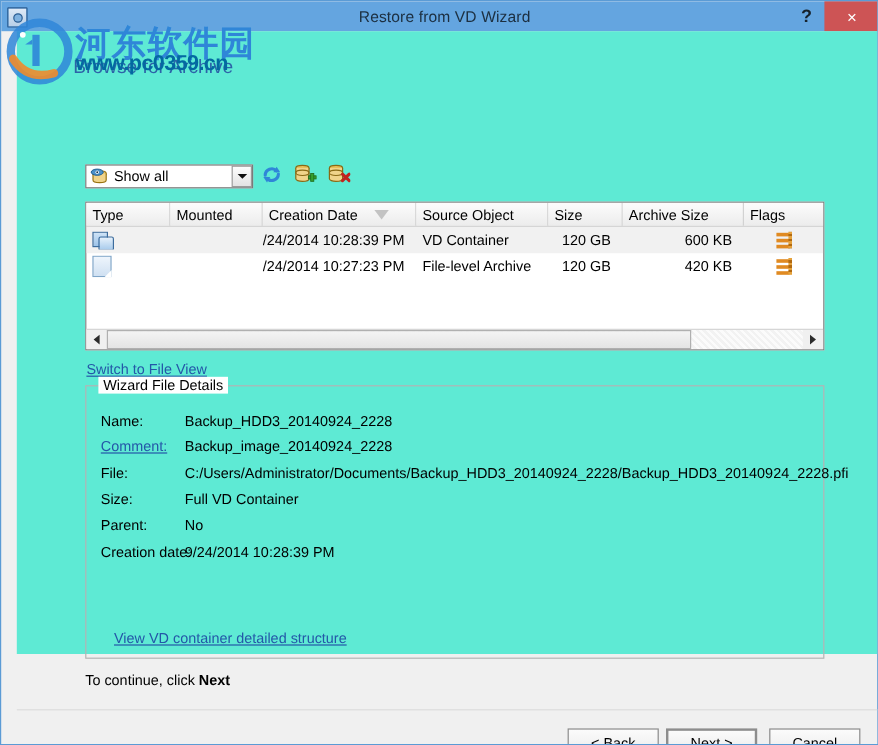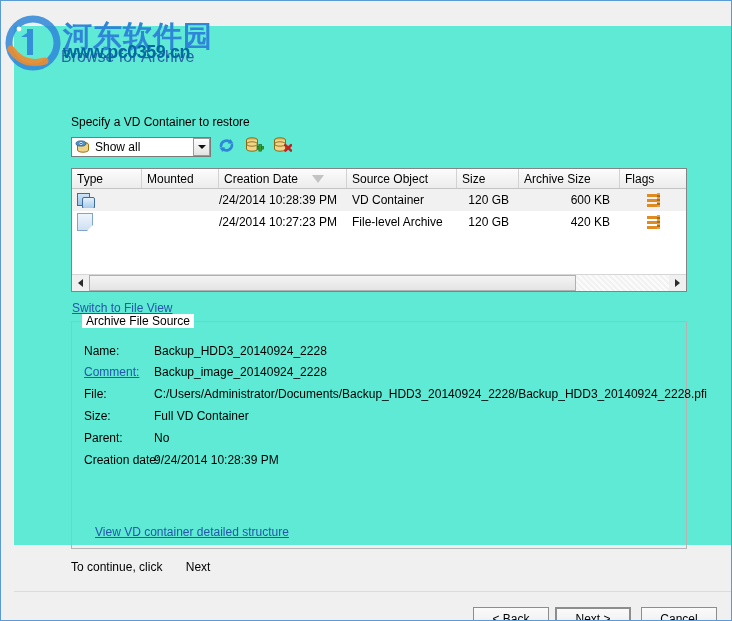--- a/index.html
+++ b/index.html
@@ -394,21 +394,21 @@
   }
 
   
   .continue {
     position: absolute;
     left: 57px; top: 534px;
     font-size: 12px;
     color: #000;
     white-space: nowrap;
   }
-  .continue b { font-weight: normal; margin-left: 20px; }
+  .continue b { font-weight: bold; }
 
   
   .btnbar {
     position: absolute;
     left: 0; top: 565px;
     width: 730px;
     height: 53px;
     background: #f0f0f0;
     border-top: 1px solid #dcdcdc;
   }
@@ -432,26 +432,33 @@
   }
   .btn-back { left: 459px; }
   .btn-next { left: 541px; }
   .btn-cancel { left: 627px; }
 </style>
 </head>
 <body>
 
 <div id="app">
 
+  <div class="titlebar">
+    <div class="win-icon">
+      <div class="disk"></div>
+    </div>
+    <div class="title-text">Restore from VD Wizard</div>
+    <div class="help-btn">?</div>
+    <div class="close-btn">×</div>
+  </div>
 
   <div class="client">
 
     <div class="heading">Browse for Archive</div>
 
-    <div class="lbl-specify">Specify a VD Container to restore</div>
 
     <div class="combo">
       <span class="db-icon">
         <svg width="16" height="14" viewBox="0 0 16 14">
           <ellipse cx="8" cy="4.5" rx="5.5" ry="2.2" fill="#e8c05a" stroke="#9a7412" stroke-width="1"></ellipse>
           <path d="M2.5 4.5 V10 a5.5 2.2 0 0 0 11 0 V4.5" fill="#f0d48a" stroke="#9a7412" stroke-width="1"></path>
           <ellipse cx="6" cy="3.5" rx="5" ry="2.6" fill="#4a90c9" stroke="#1f5d8f" stroke-width="0.8"></ellipse>
           <circle cx="6" cy="3.5" r="1.4" fill="#ffffff"></circle>
           <circle cx="6" cy="3.5" r="0.8" fill="#12324e"></circle>
         </svg>
@@ -569,21 +576,21 @@
         </div>
         <div class="hs-btn">
             <span class="tri-right"></span>
           </div>
       </div>
     </div>
 
     <a class="link switch-link">Switch to File View</a>
 
     <div class="groupbox"></div>
-    <div class="gb-title">Archive File Source</div>
+    <div class="gb-title">Wizard File Details</div>
 
     <div class="detail-row" style="top:318px">
       <span class="d-label">Name:</span>
       <span class="d-value">Backup_HDD3_20140924_2228</span>
     </div>
     <div class="detail-row" style="top:339px">
       <a class="d-label link">Comment:</a>
       <span class="d-value">Backup_image_20140924_2228</span>
     </div>
     <div class="detail-row" style="top:361px">

